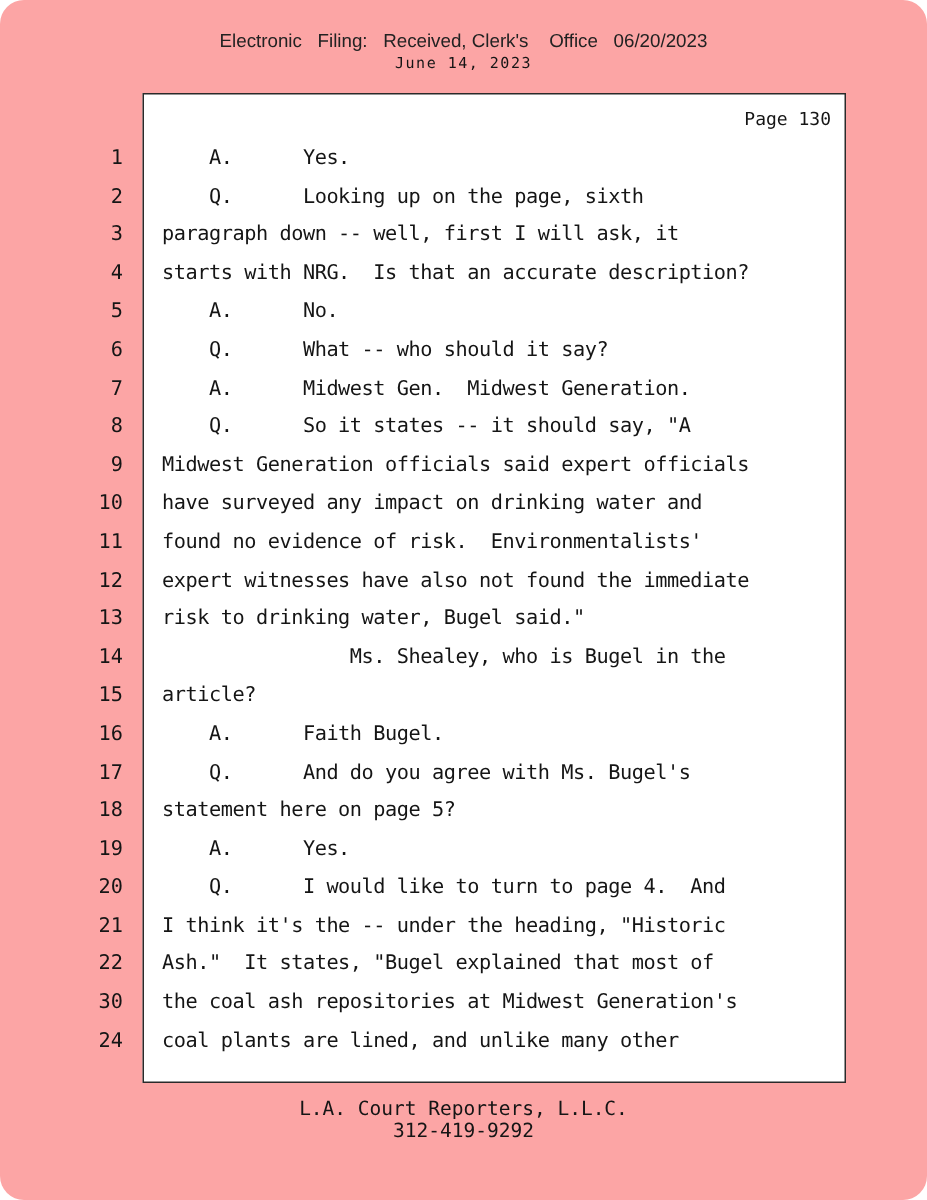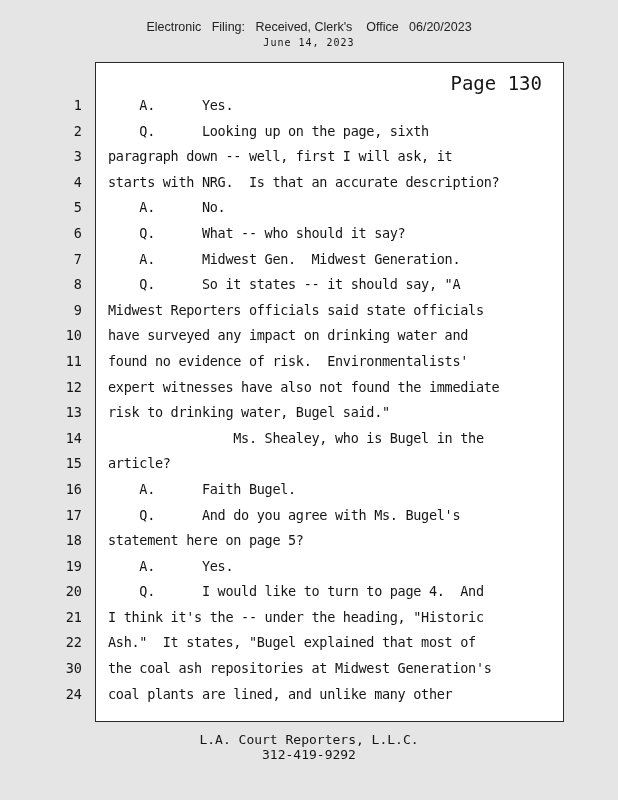--- a/index.html
+++ b/index.html
@@ -4,23 +4,24 @@
 <style>
   html, body {
     margin: 0;
     padding: 0;
     background: #ffffff;
   }
   .page {
     position: relative;
     width: 618px;
     height: 800px;
-    background: #e5e5e5;
+    background: #fca5a5;
     overflow: hidden;
     color: #151515;
+    border-radius: 16px;
   }
   .stamp {
     position: absolute;
     top: 20px;
     left: 0;
     width: 100%;
     text-align: center;
     font-family: "Liberation Sans", sans-serif;
     font-size: 12.5px;
     white-space: pre;
@@ -43,23 +44,23 @@
     top: 62px;
     width: 469px;
     height: 660px;
     border: 1px solid #2a2a2a;
     box-sizing: border-box;
     background: #ffffff;
   }
   .page-label {
     position: absolute;
     top: 72px;
-    right: 76px;
-    font-family: "DejaVu Sans Mono", monospace;
-    font-size: 19px;
+    right: 64px;
+    font-family: "DejaVu Sans Mono", monospace;
+    font-size: 12px;
     color: #151515;
   }
   .lines {
     position: absolute;
     left: 0;
     top: 93px;
     width: 100%;
   }
   .line-row {
     display: flex;
@@ -134,21 +135,21 @@
       <div class="line-row">
         <span class="line-num">7</span>
         <span class="line-text">    A.      Midwest Gen.  Midwest Generation.</span>
       </div>
       <div class="line-row">
         <span class="line-num">8</span>
         <span class="line-text">    Q.      So it states -- it should say, "A</span>
       </div>
       <div class="line-row">
         <span class="line-num">9</span>
-        <span class="line-text">Midwest Reporters officials said state officials</span>
+        <span class="line-text">Midwest Generation officials said expert officials</span>
       </div>
       <div class="line-row">
         <span class="line-num">10</span>
         <span class="line-text">have surveyed any impact on drinking water and</span>
       </div>
       <div class="line-row">
         <span class="line-num">11</span>
         <span class="line-text">found no evidence of risk.  Environmentalists'</span>
       </div>
       <div class="line-row">

